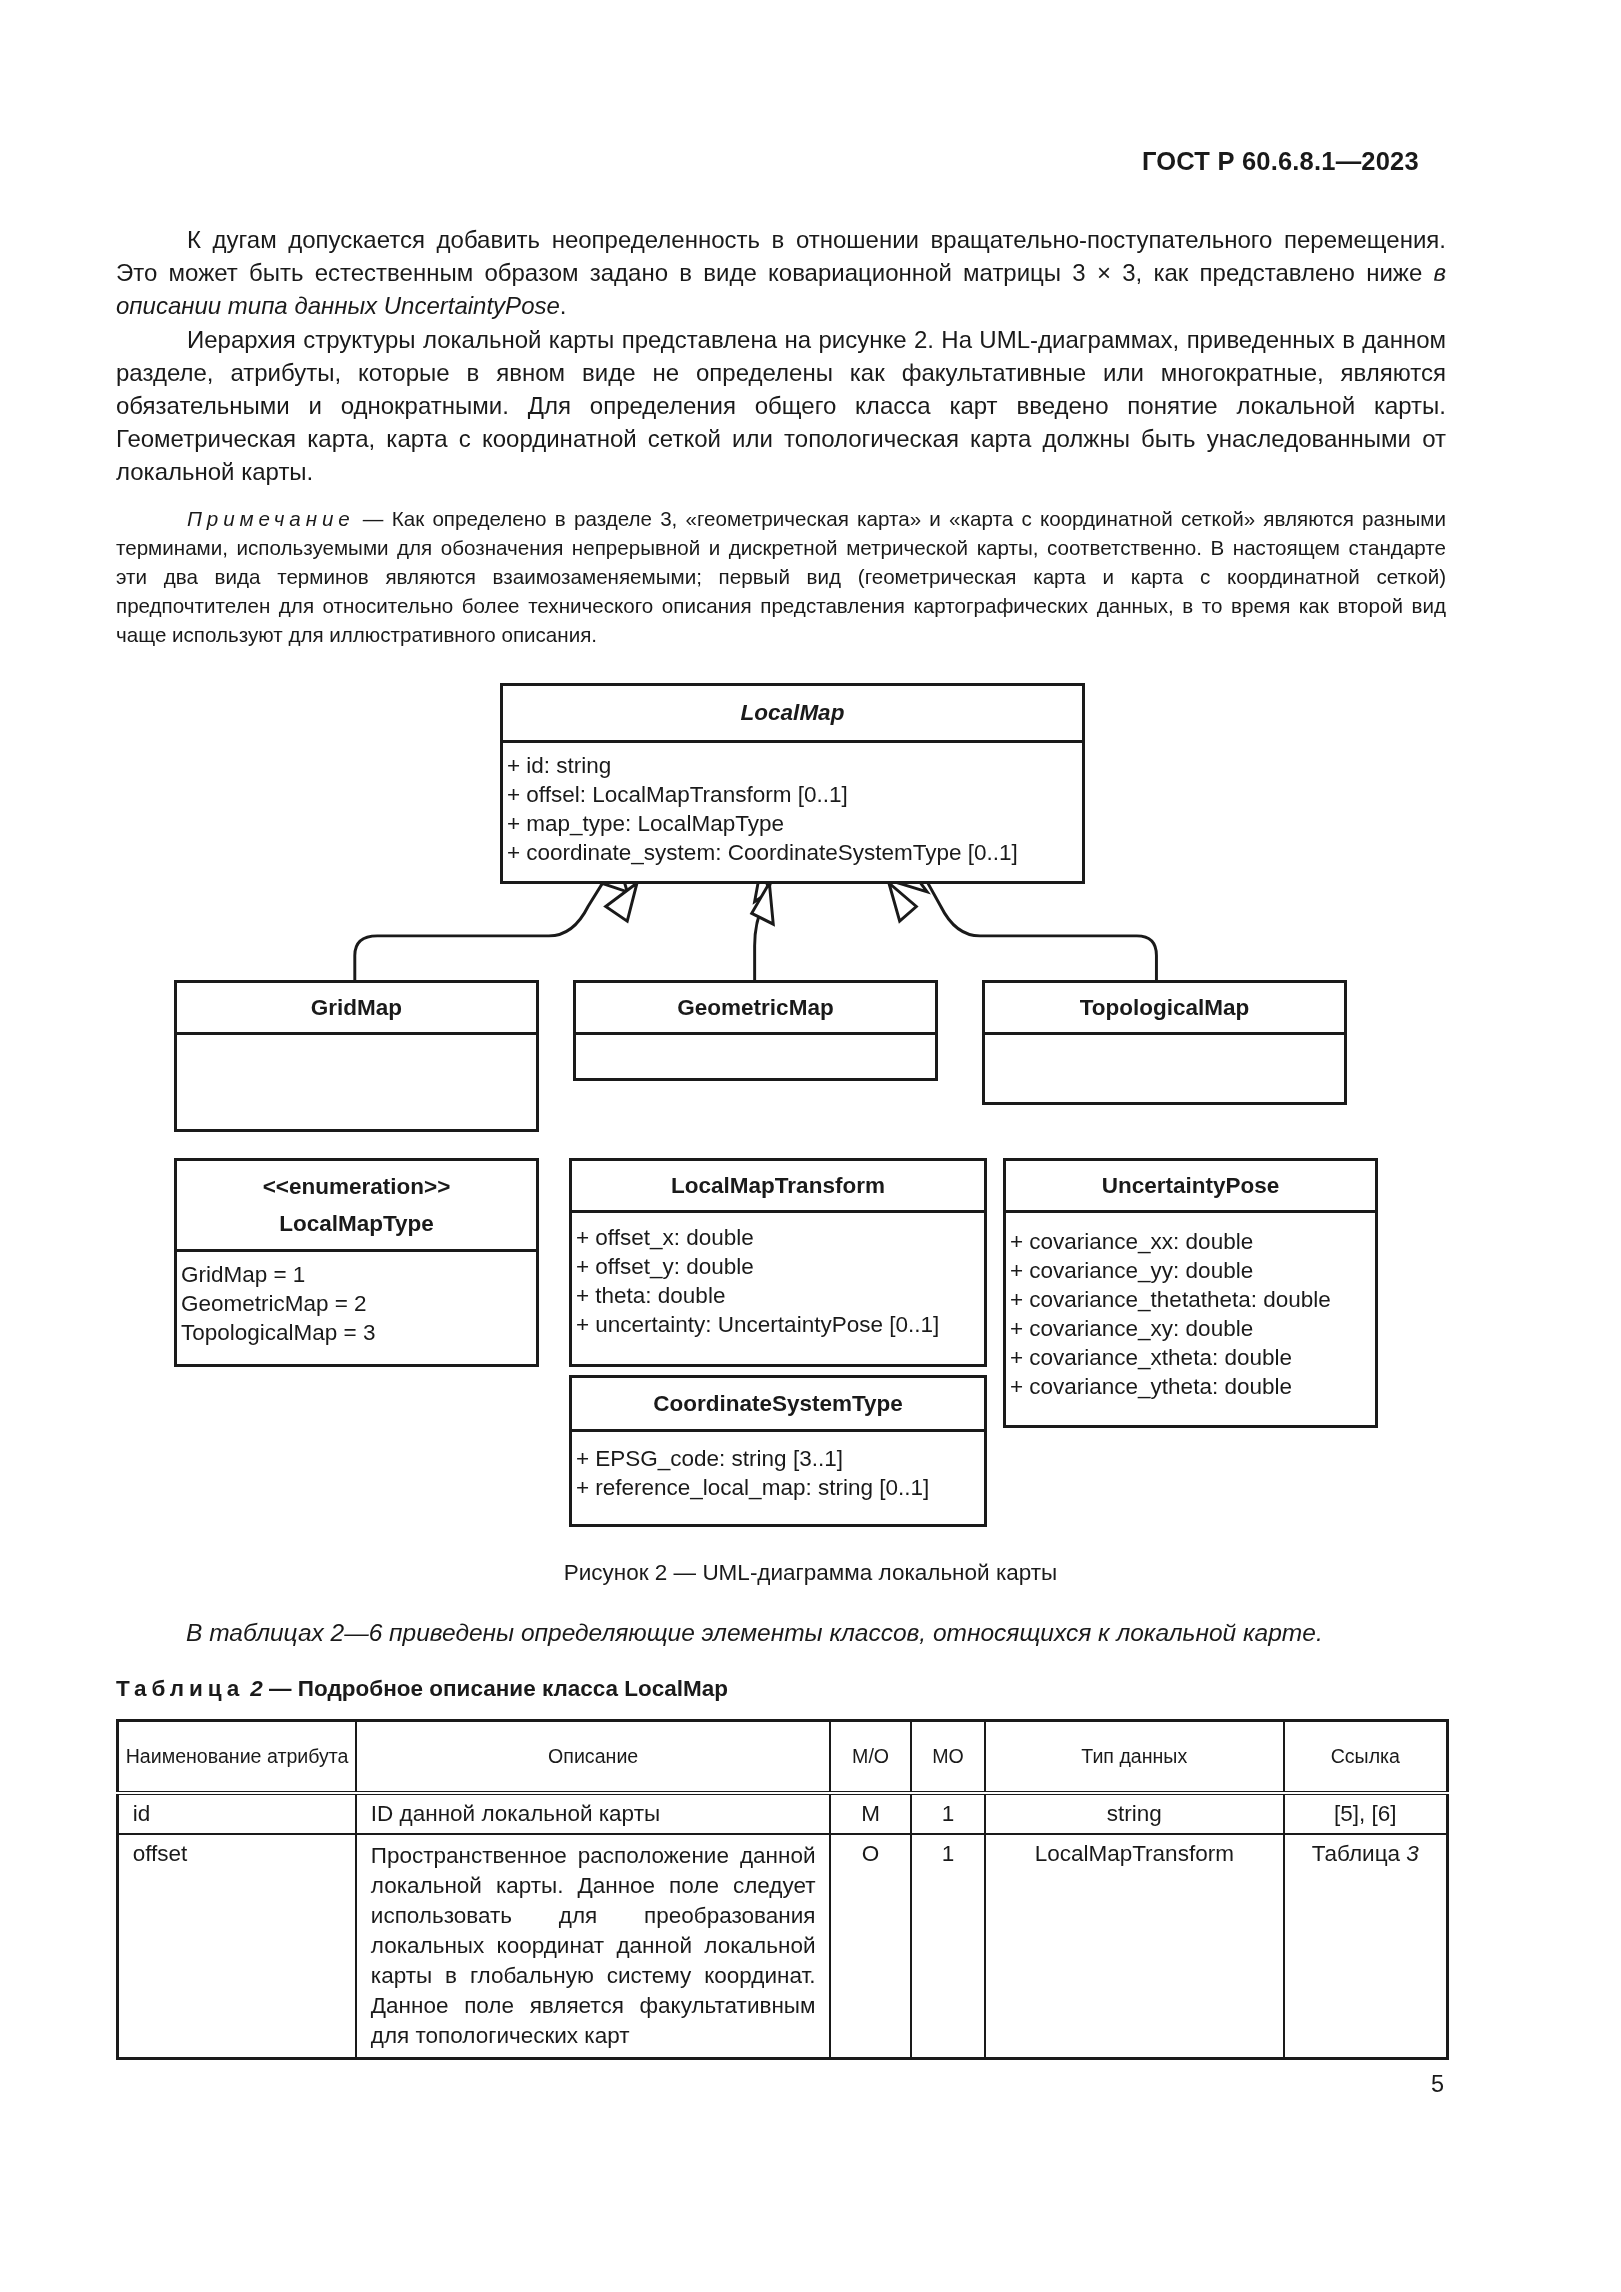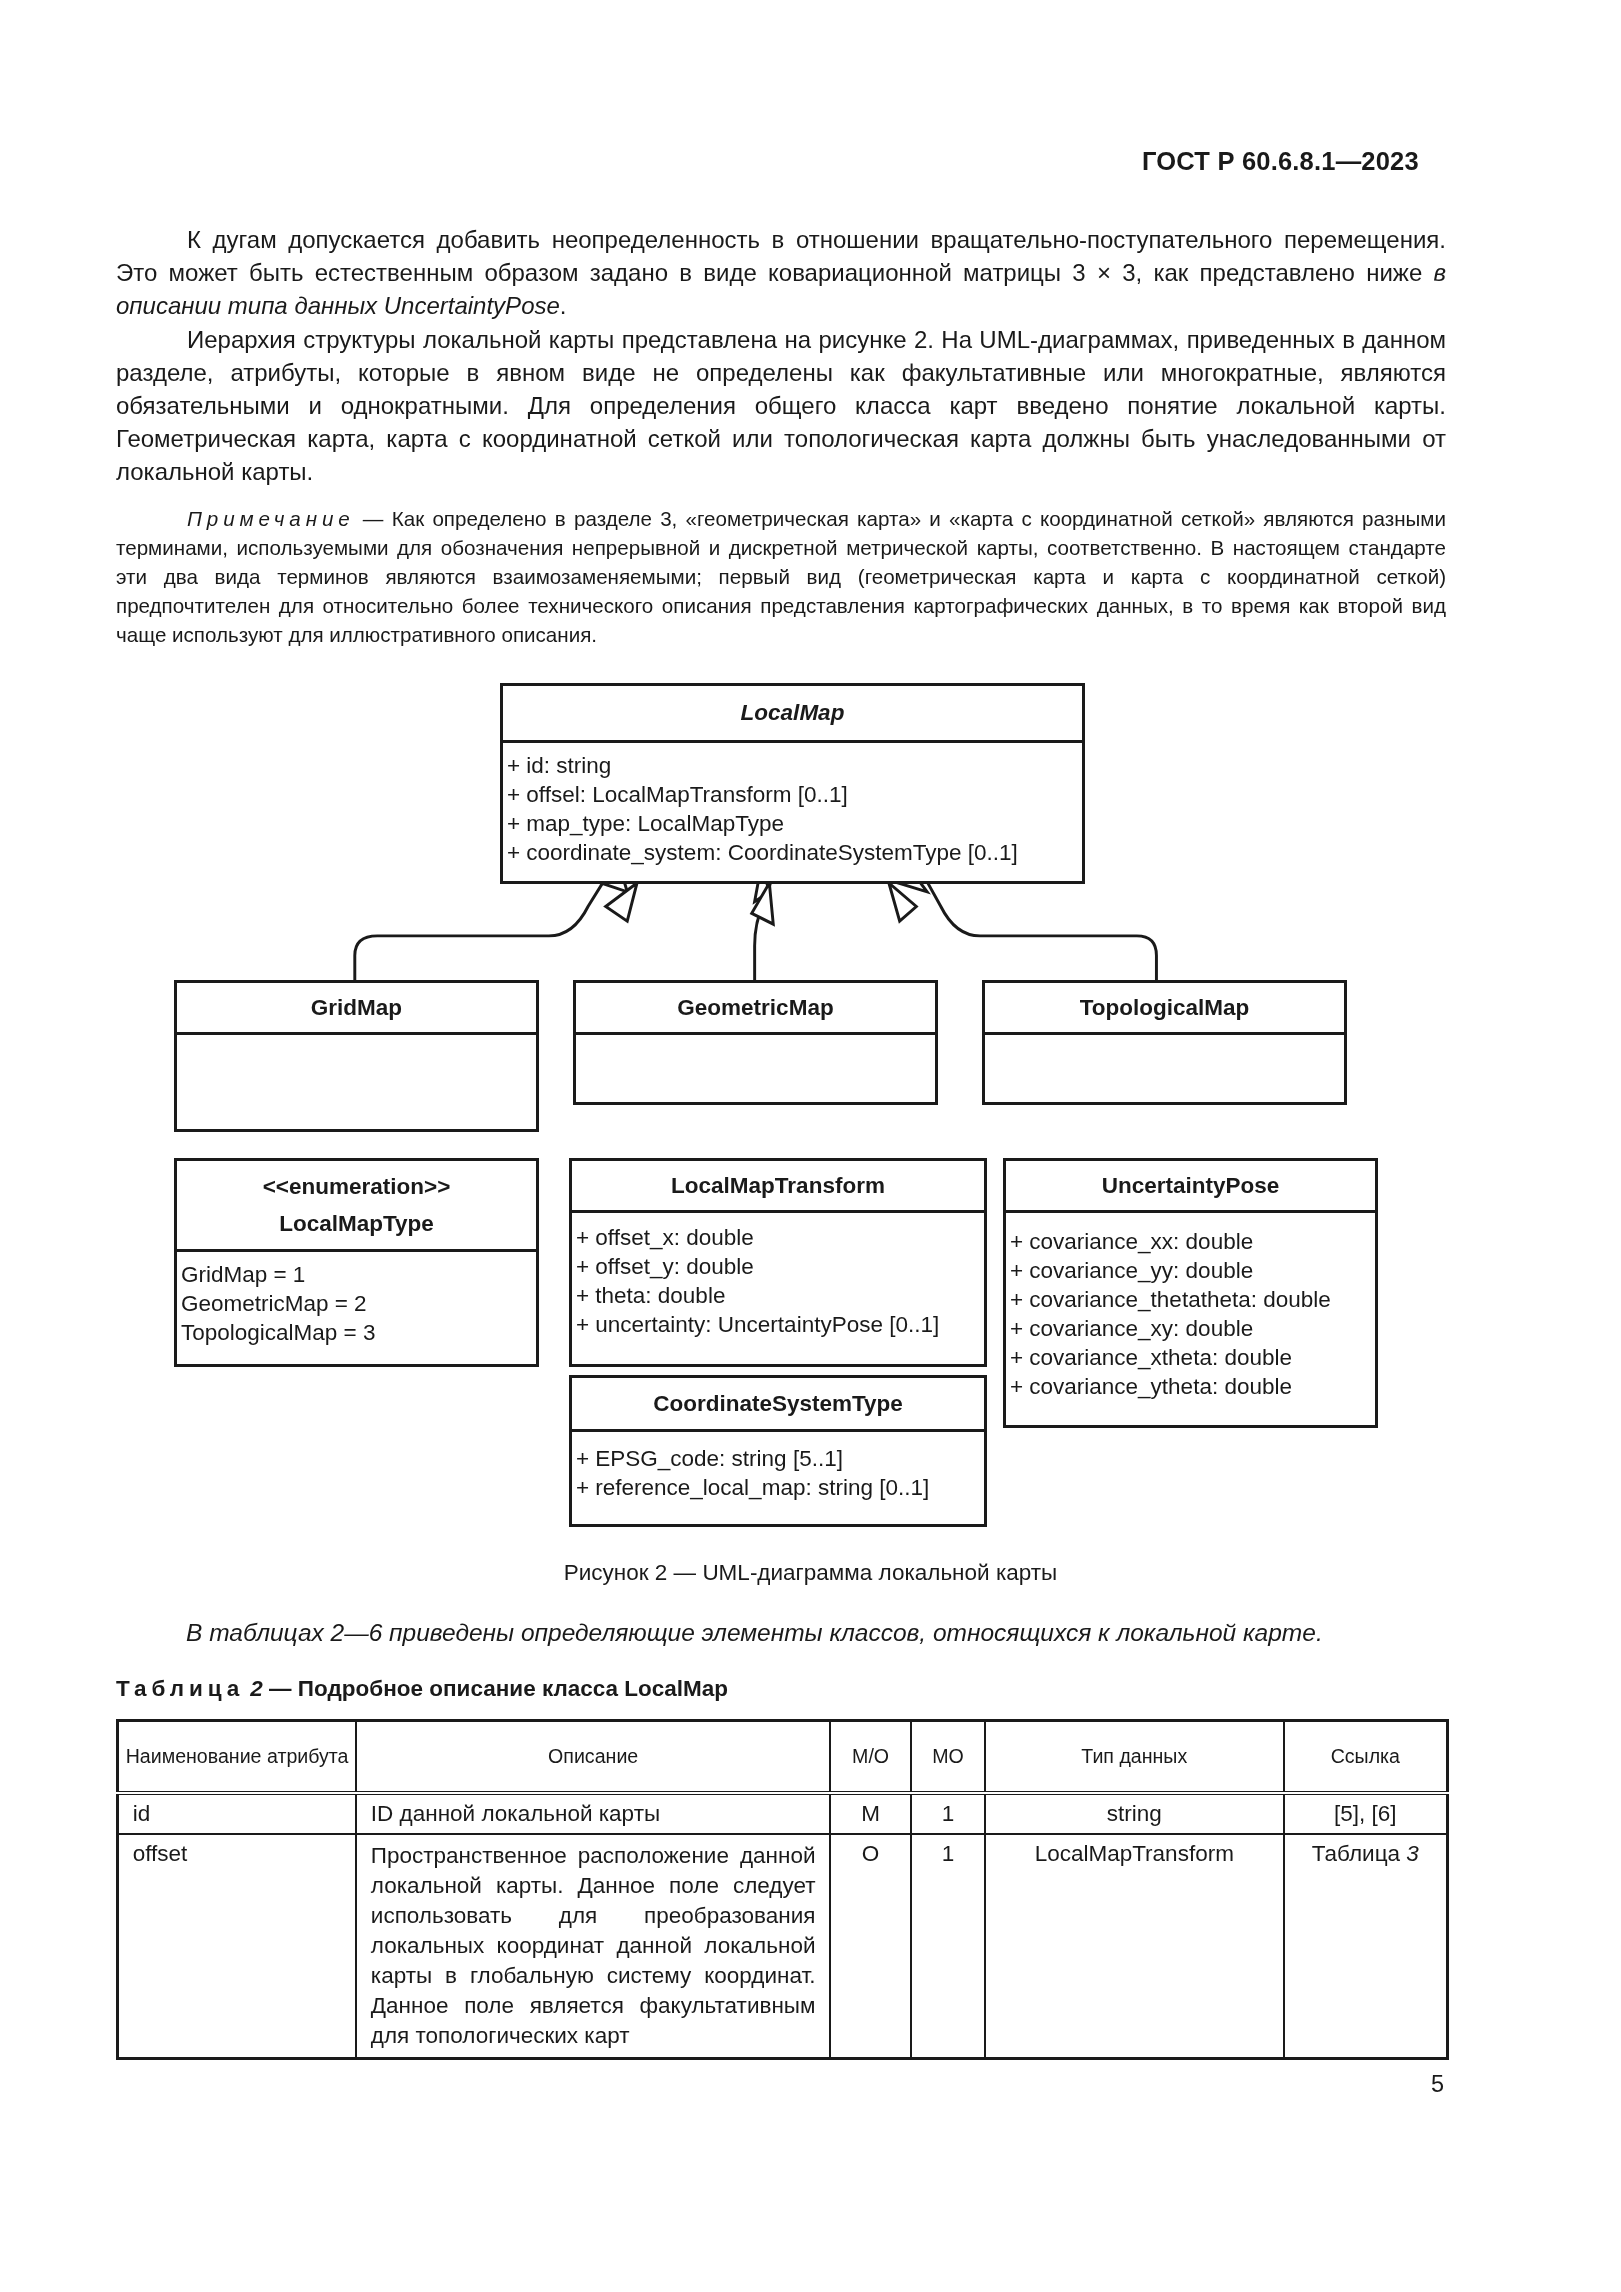--- a/index.html
+++ b/index.html
@@ -74,21 +74,21 @@
       <div>+ id: string</div>
       <div>+ offsel: LocalMapTransform [0..1]</div>
       <div>+ map_type: LocalMapType</div>
       <div>+ coordinate_system: CoordinateSystemType [0..1]</div>
     </div>
   </div>
 
   <div class="box" style="left:174px;top:980px;width:365px;height:152px;">
     <div class="head" style="height:52px;">GridMap</div>
   </div>
-  <div class="box" style="left:573px;top:980px;width:365px;height:125px;">
+  <div class="box" style="left:573px;top:980px;width:365px;height:101px;">
     <div class="head" style="height:52px;">GeometricMap</div>
   </div>
   <div class="box" style="left:982px;top:980px;width:365px;height:125px;">
     <div class="head" style="height:52px;">TopologicalMap</div>
   </div>
 
   <div class="box" style="left:174px;top:1158px;width:365px;height:209px;">
     <div class="head" style="height:91px;line-height:37px;">
       <div>&lt;&lt;enumeration&gt;&gt;</div>
       <div>LocalMapType</div>
@@ -118,21 +118,21 @@
       <div>+ covariance_thetatheta: double</div>
       <div>+ covariance_xy: double</div>
       <div>+ covariance_xtheta: double</div>
       <div>+ covariance_ytheta: double</div>
     </div>
   </div>
 
   <div class="box" style="left:569px;top:1375px;width:418px;height:152px;">
     <div class="head" style="height:54px;">CoordinateSystemType</div>
     <div class="attrs" style="padding-top:11.8px;">
-      <div>+ EPSG_code: string [5..1]</div>
+      <div>+ EPSG_code: string [3..1]</div>
       <div>+ reference_local_map: string [0..1]</div>
     </div>
   </div>
 </div>
 
 <div class="abs caption">Рисунок 2 — UML-диаграмма локальной карты</div>
 
 <div class="abs intro">В таблицах 2—6 приведены определяющие элементы классов, относящихся к локальной карте.</div>
 
 <div class="abs tcap">

